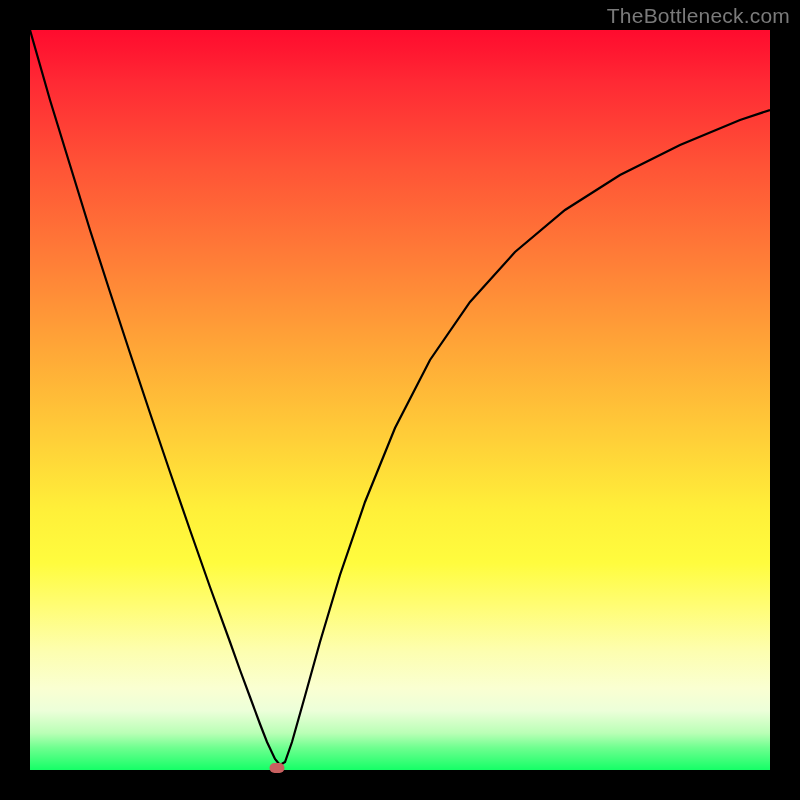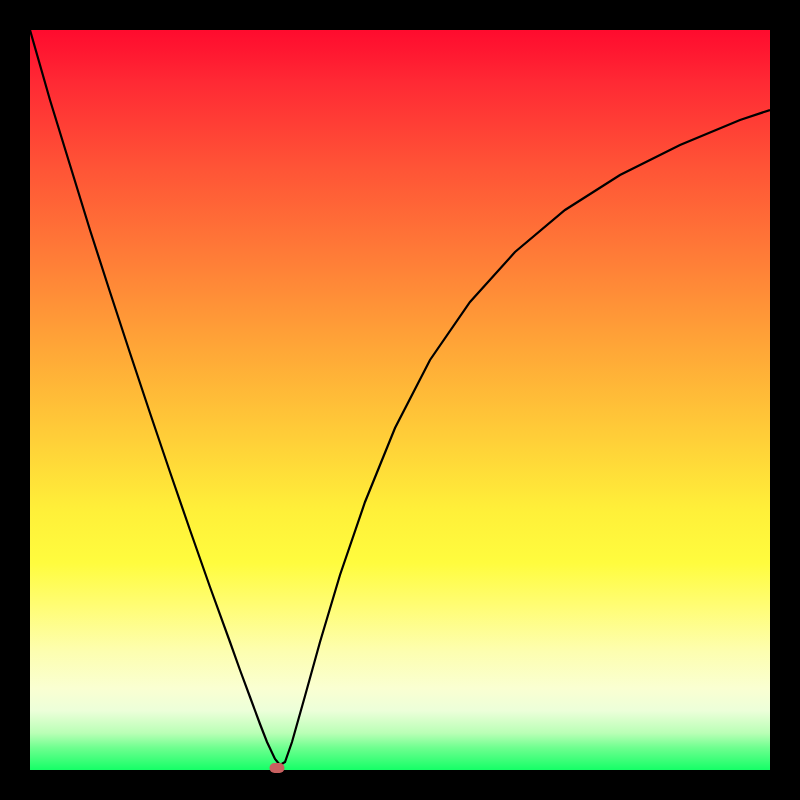--- a/index.html
+++ b/index.html
@@ -66,19 +66,20 @@
     font-size: 21px;
     font-weight: 500;
     letter-spacing: 0.2px;
     user-select: none;
   }
 </style>
 </head>
 <body>
 
 <div class="frame">
+  <div class="watermark">TheBottleneck.com</div>
   <div class="plot-area">
     <svg class="curve" viewBox="0 0 740 740" preserveAspectRatio="none">
       <path id="curve-path" fill="none" stroke="#000000" stroke-width="2.2" d="M0 0 L20 70 L40 135 L60 200 L80 262 L100 323 L120 383 L140 442 L160 500 L180 557 L200 612 L210 640 L220 667 L230 694 L237 712 L245 729 L250 735 L255 732 L262 712 L275 666 L290 612 L310 545 L335 472 L365 398 L400 330 L440 272 L485 222 L535 180 L590 145 L650 115 L710 90 L740 80"></path>
     </svg>
     <div id="marker" class="marker" style="left: 247px; top: 738px; background: rgb(200, 96, 96);"></div>
   </div>
 </div>
 
 </body></html>

